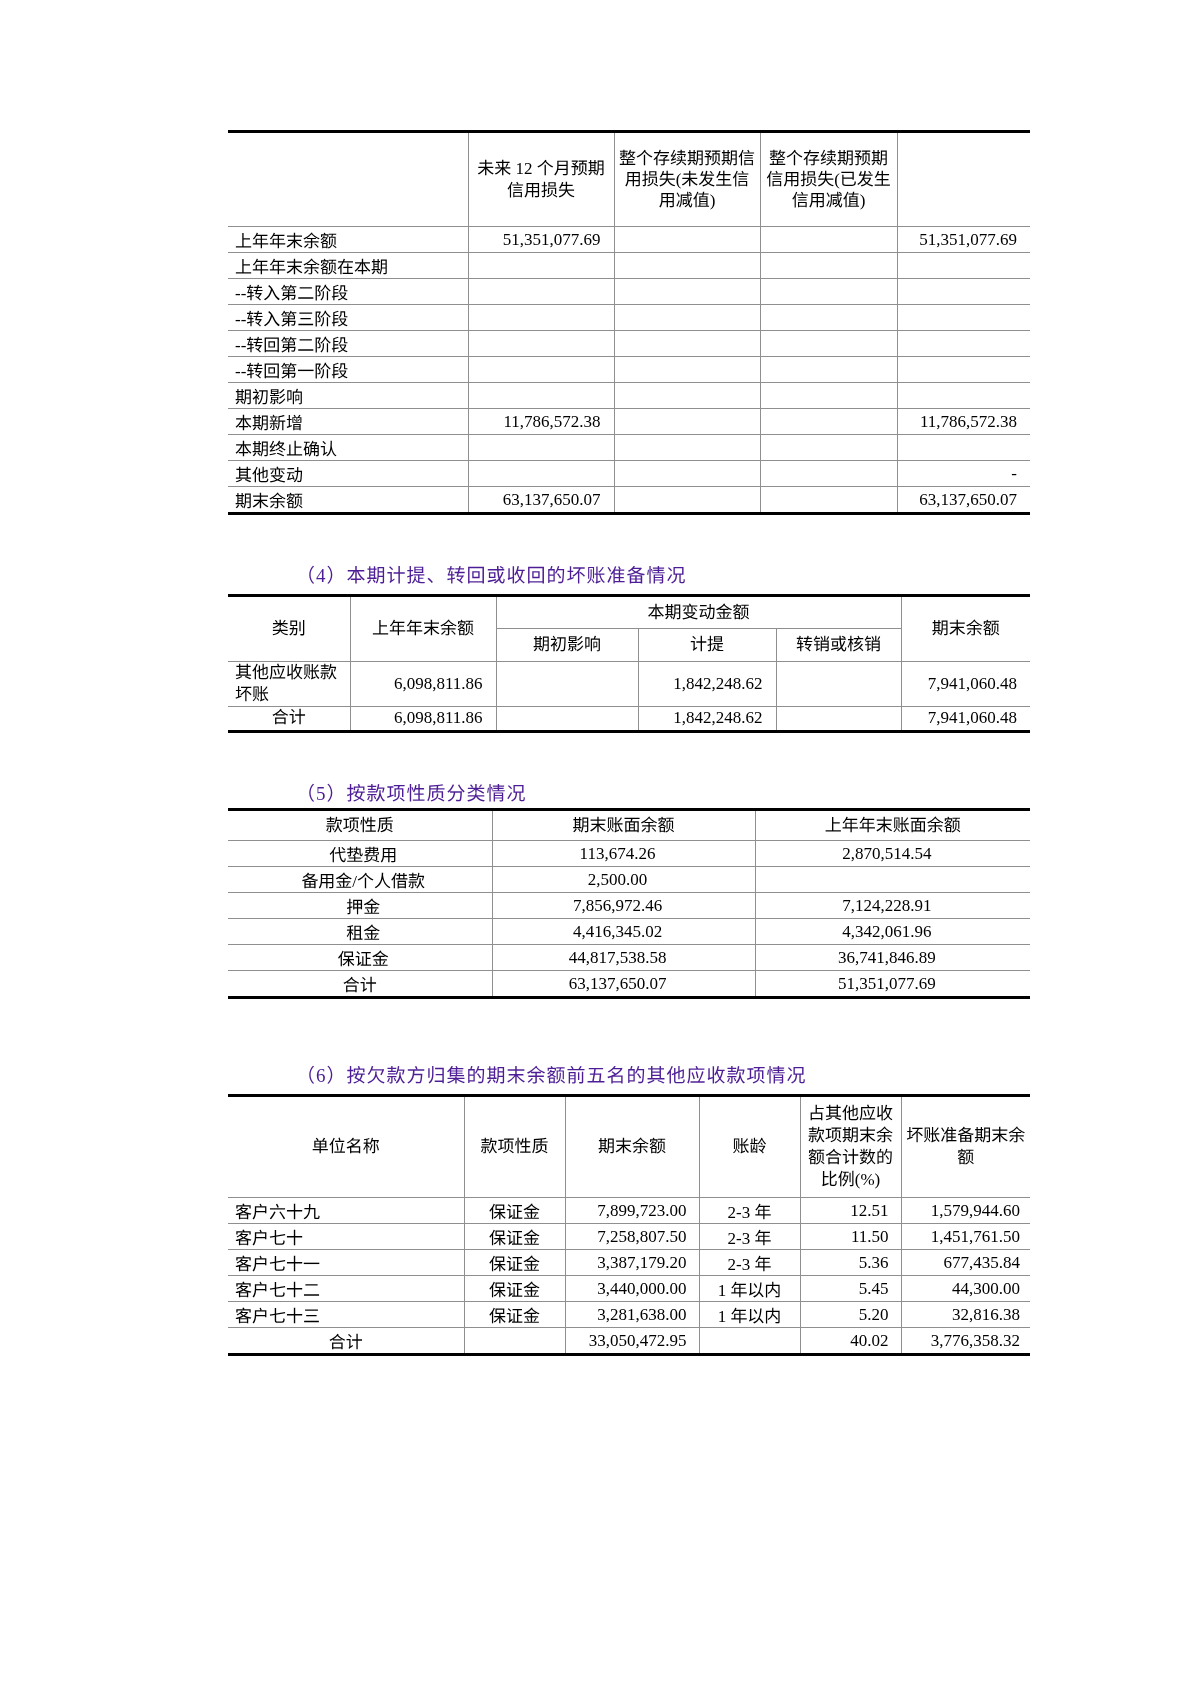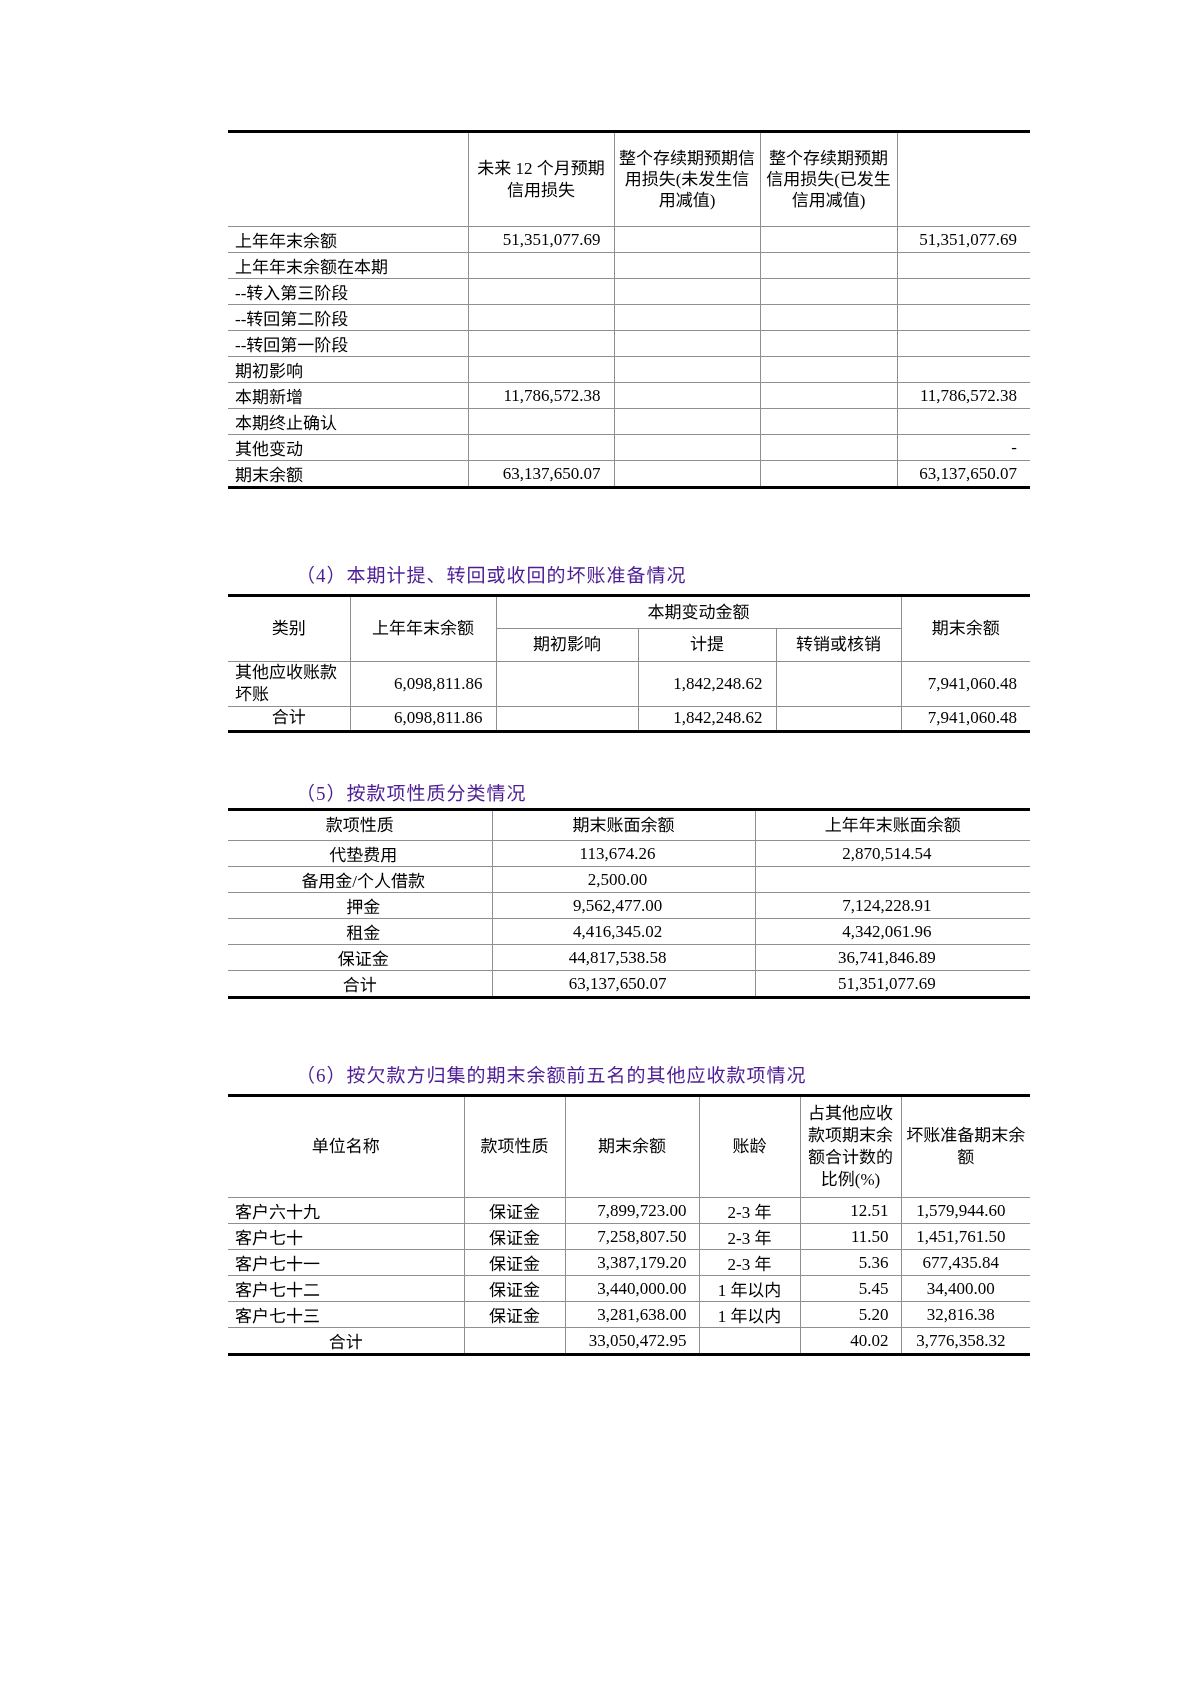--- a/index.html
+++ b/index.html
@@ -65,21 +65,21 @@
   .t3 tr.total-row td.first{text-align:center;padding-left:0;}
 
   
   .t4 tr{height:25px;}
   .t4 th{line-height:1.3;padding:6px 3px;}
   .t4 td.c0{text-align:left;padding-left:7px;margin-left:36px;}
   .t4 td.c1{text-align:center;}
   .t4 td.c2{text-align:right;padding-right:12px;}
   .t4 td.c3{text-align:center;}
   .t4 td.c4{text-align:right;padding-right:12px;}
-  .t4 td.c5{text-align:center;padding-right:10px;}
+  .t4 td.c5{text-align:right;padding-right:10px;}
   .t4 tr.total-row td.c0{text-align:center;padding-left:0;}
 </style>
 </head>
 <body>
 
 <div class="page">
 
   <div class="abs" style="top:130px;">
     <table class="doc-table t1">
       <colgroup>
@@ -107,20 +107,27 @@
             <td class="c4 last">51,351,077.69</td>
           </tr>
           <tr>
             <td class="c0 first">上年年末余额在本期</td>
             <td class="c1"></td>
             <td class="c2"></td>
             <td class="c3"></td>
             <td class="c4 last"></td>
           </tr>
           <tr>
+            <td class="c0 first">--转入第二阶段</td>
+            <td class="c1"></td>
+            <td class="c2"></td>
+            <td class="c3"></td>
+            <td class="c4 last"></td>
+          </tr>
+          <tr>
             <td class="c0 first">--转入第三阶段</td>
             <td class="c1"></td>
             <td class="c2"></td>
             <td class="c3"></td>
             <td class="c4 last"></td>
           </tr>
           <tr>
             <td class="c0 first">--转回第二阶段</td>
             <td class="c1"></td>
             <td class="c2"></td>
@@ -241,21 +248,21 @@
             <td class="c1">113,674.26</td>
             <td class="c2 last">2,870,514.54</td>
           </tr>
           <tr>
             <td class="c0 first">备用金/个人借款</td>
             <td class="c1">2,500.00</td>
             <td class="c2 last"></td>
           </tr>
           <tr>
             <td class="c0 first">押金</td>
-            <td class="c1">9,562,477.00</td>
+            <td class="c1">7,856,972.46</td>
             <td class="c2 last">7,124,228.91</td>
           </tr>
           <tr>
             <td class="c0 first">租金</td>
             <td class="c1">4,416,345.02</td>
             <td class="c2 last">4,342,061.96</td>
           </tr>
           <tr>
             <td class="c0 first">保证金</td>
             <td class="c1">44,817,538.58</td>
@@ -316,21 +323,21 @@
             <td class="c3">2-3 年</td>
             <td class="c4">5.36</td>
             <td class="c5 last">677,435.84</td>
           </tr>
           <tr>
             <td class="c0 first">客户七十二</td>
             <td class="c1">保证金</td>
             <td class="c2">3,440,000.00</td>
             <td class="c3">1 年以内</td>
             <td class="c4">5.45</td>
-            <td class="c5 last">34,400.00</td>
+            <td class="c5 last">44,300.00</td>
           </tr>
           <tr>
             <td class="c0 first">客户七十三</td>
             <td class="c1">保证金</td>
             <td class="c2">3,281,638.00</td>
             <td class="c3">1 年以内</td>
             <td class="c4">5.20</td>
             <td class="c5 last">32,816.38</td>
           </tr>
           <tr class="total-row">

